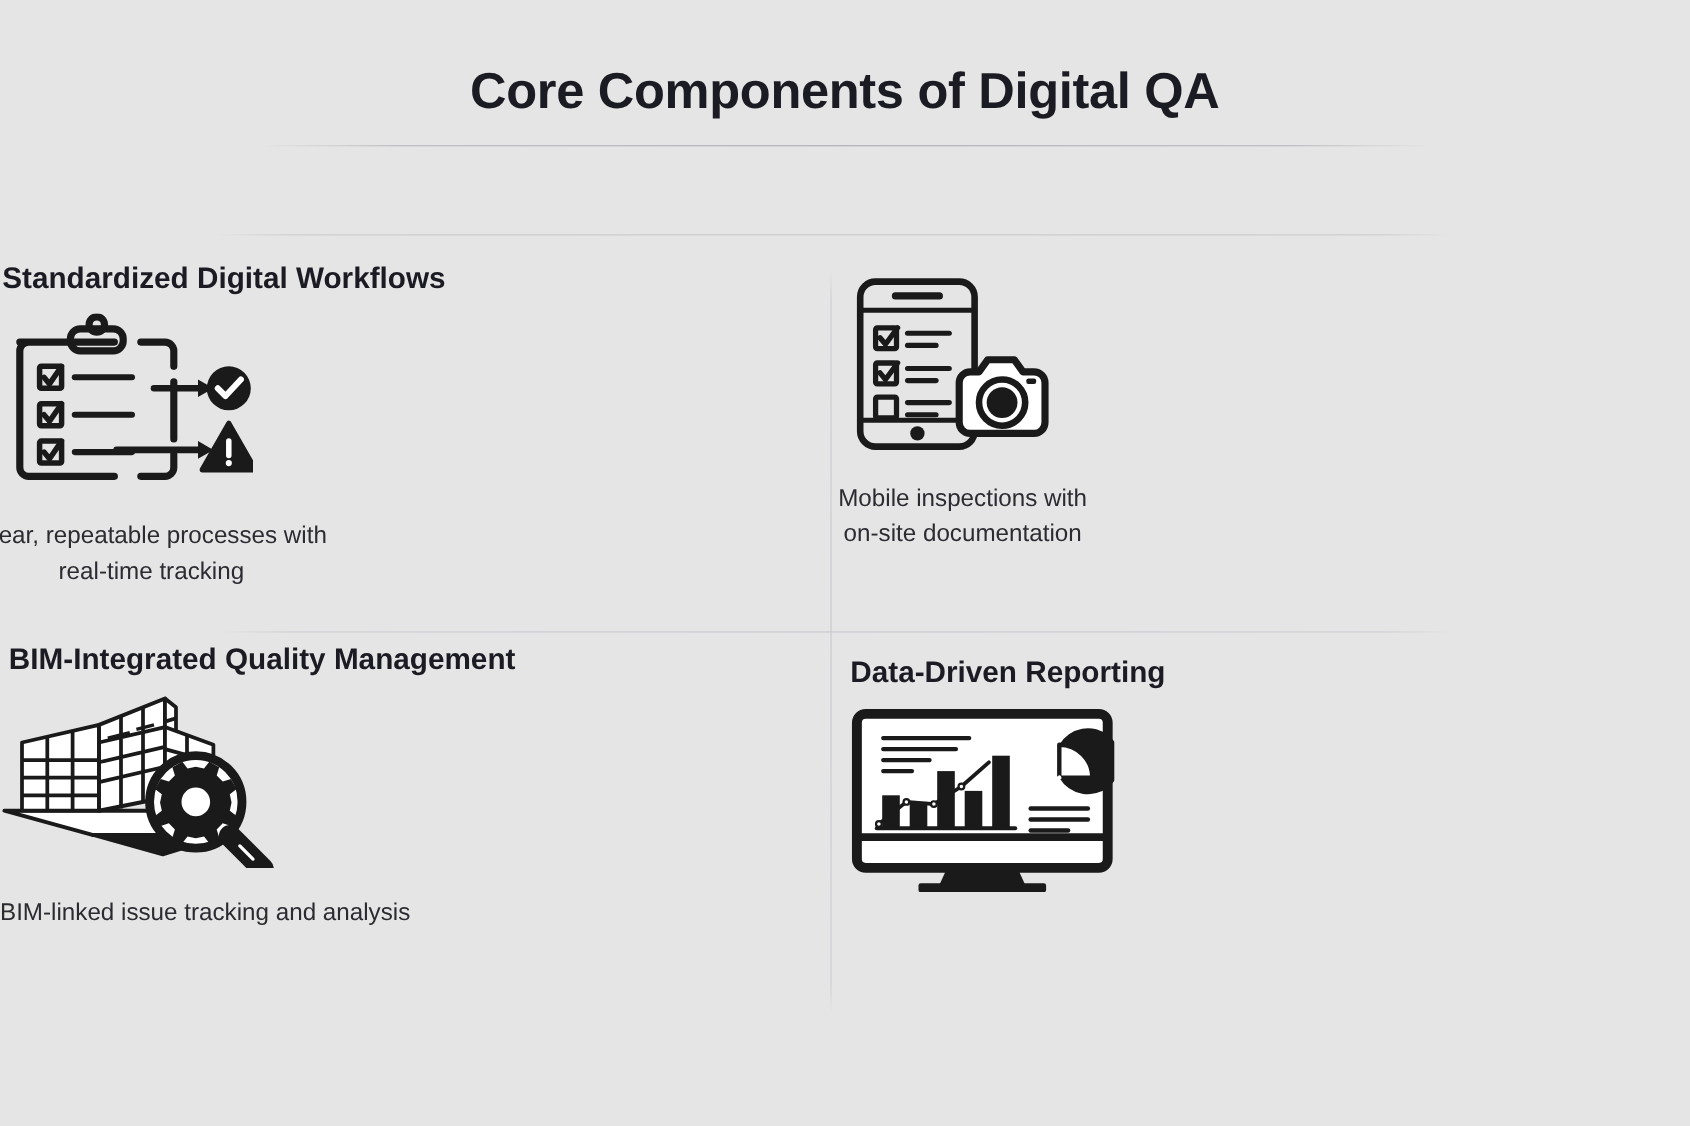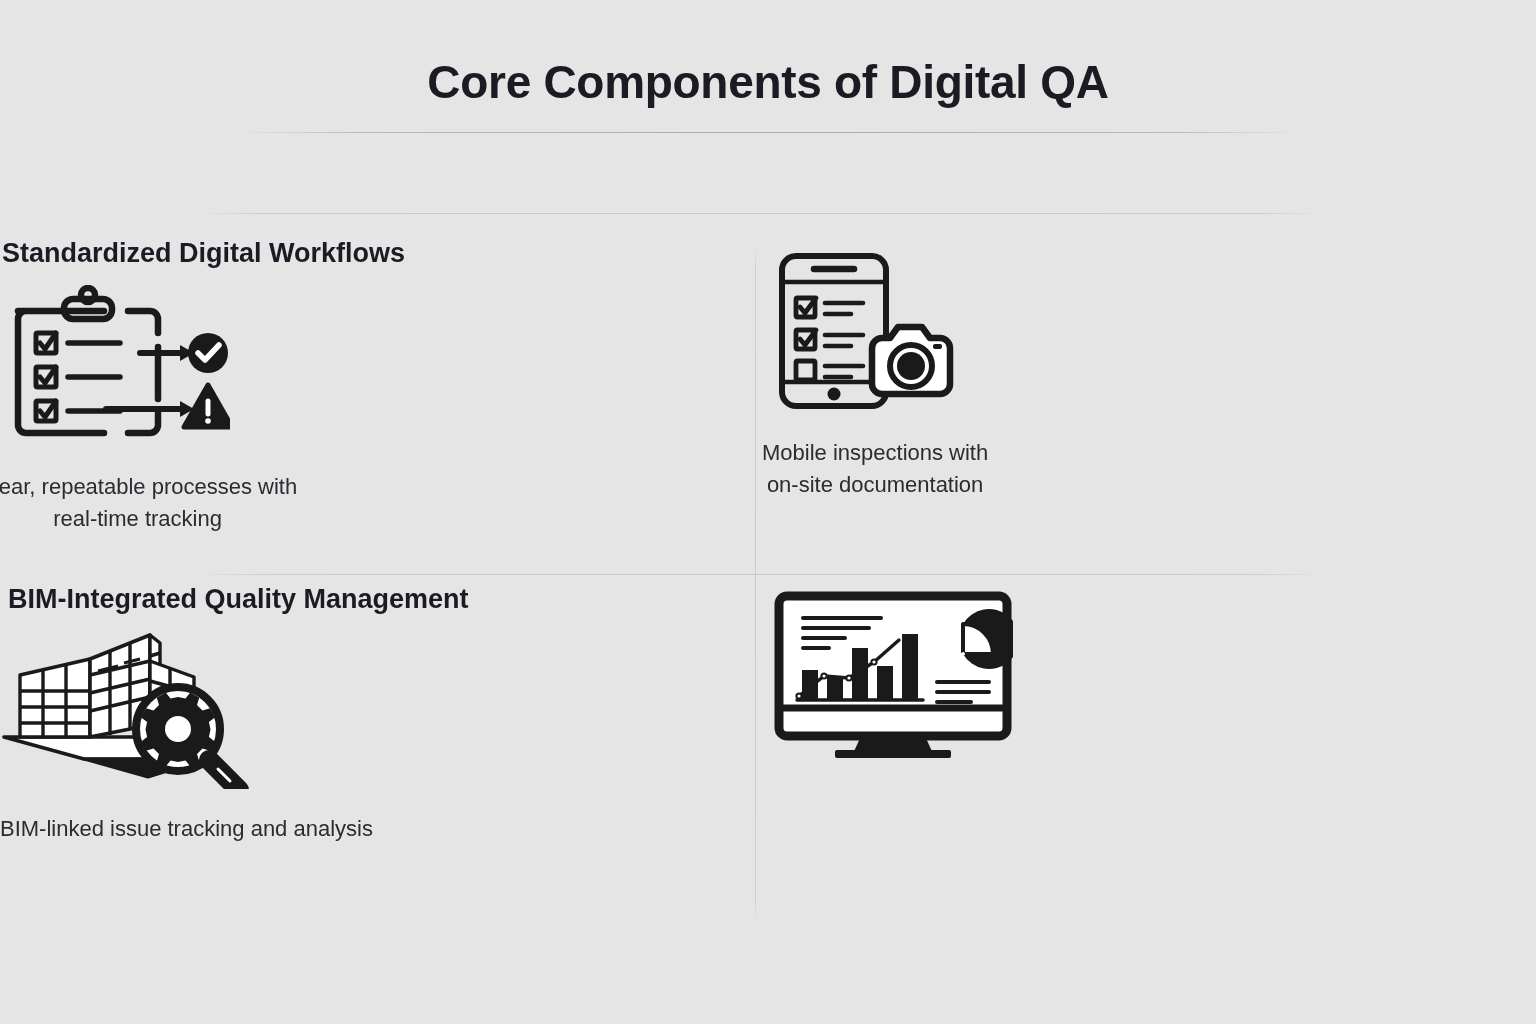--- a/index.html
+++ b/index.html
@@ -322,16 +322,17 @@
             <path d="M190 64 A30 30 0 1 0 190 34 Z" fill="#1a1a1a" stroke="none"></path>
             <path d="M190 34 v30 h30 A30 30 0 0 0 190 34 Z" fill="#ffffff" stroke="#1a1a1a" stroke-width="4"></path>
             <path d="M190 64 L166 82" stroke="#ffffff" stroke-width="4"></path>
           </g>
 
           <path d="M164 92 h52" stroke-width="4"></path>
           <path d="M164 102 h52" stroke-width="4"></path>
           <path d="M164 112 h34" stroke-width="4"></path>
         </svg>
       </div>
+      <div class="cell-title" style="order:1;">Data-Driven Reporting</div>
     </div>
 
   </div>
 </div>
 
 </body></html>

